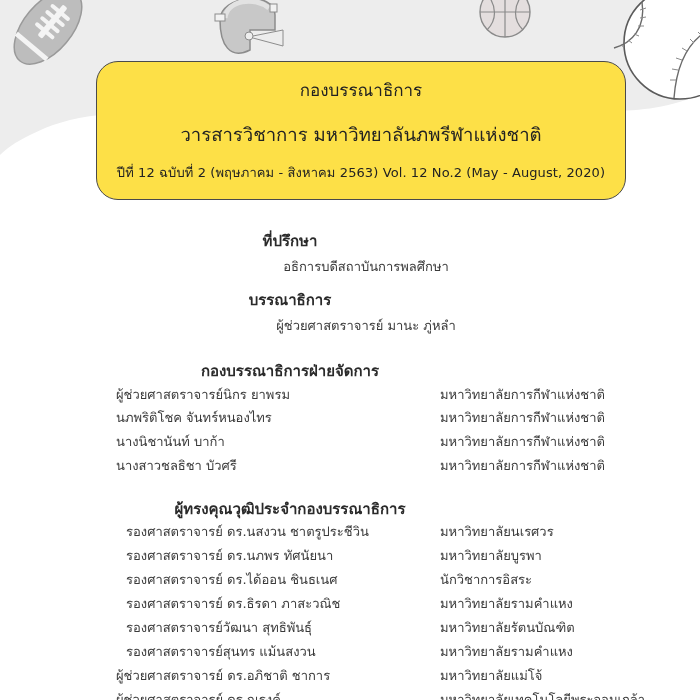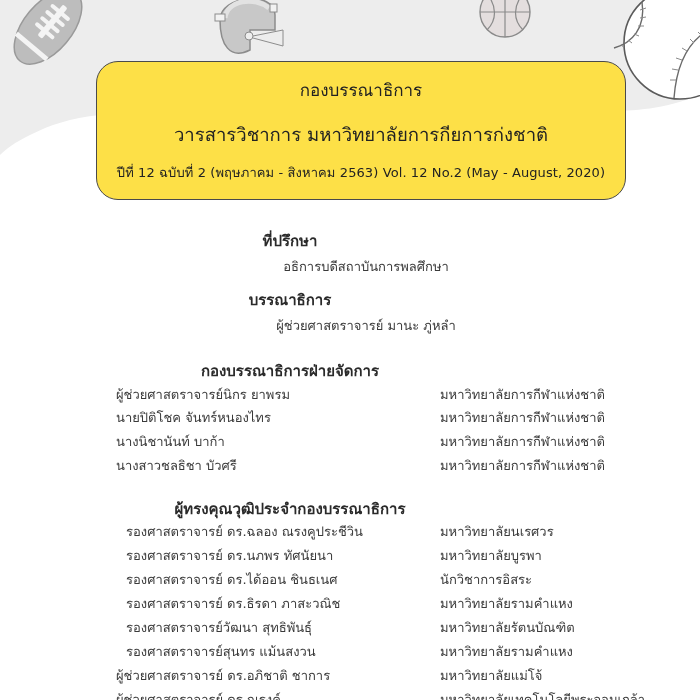--- a/index.html
+++ b/index.html
@@ -88,51 +88,51 @@
       <path d="M82,55 l-4,-4"></path>
       <path d="M75,63 l-5,-3"></path>
       <path d="M70,72 l-6,-2"></path>
       <path d="M66,82 l-6,-1"></path>
       <path d="M64,92 l-6,0"></path>
   </g>
 </svg>
 
 <div class="title-box">
   <div class="tb-line1">กองบรรณาธิการ</div>
-  <div class="tb-line2">วารสารวิชาการ มหาวิทยาลัยการกียการก่งชาติ</div>
+  <div class="tb-line2">วารสารวิชาการ มหาวิทยาลันภพรีฬาแห่งชาติ</div>
   <div class="tb-line3">ปีที่ 12 ฉบับที่ 2 (พฤษภาคม - สิงหาคม 2563) Vol. 12 No.2 (May - August, 2020)</div>
 </div>
 
 <div class="section-head" style="top:229px">ที่ปรึกษา</div>
 <div class="section-sub" style="top:256px">อธิการบดีสถาบันการพลศึกษา</div>
 
 <div class="section-head" style="top:288px">บรรณาธิการ</div>
 <div class="section-sub" style="top:315px">ผู้ช่วยศาสตราจารย์ มานะ ภู่หลำ</div>
 
 <div class="section-head" style="top:359px">กองบรรณาธิการฝ่ายจัดการ</div>
 <div class="row mg" style="top:384px">
   <span class="name">ผู้ช่วยศาสตราจารย์นิกร ยาพรม</span>
   <span class="org">มหาวิทยาลัยการกีฬาแห่งชาติ</span>
 </div>
 <div class="row mg" style="top:407px">
-  <span class="name">นายปิติโชค จันทร์หนองไทร</span>
+  <span class="name">นภพริติโชค จันทร์หนองไทร</span>
   <span class="org">มหาวิทยาลัยการกีฬาแห่งชาติ</span>
 </div>
 <div class="row mg" style="top:431px">
   <span class="name">นางนิชานันท์ บาก้า</span>
   <span class="org">มหาวิทยาลัยการกีฬาแห่งชาติ</span>
 </div>
 <div class="row mg" style="top:455px">
   <span class="name">นางสาวชลธิชา บัวศรี</span>
   <span class="org">มหาวิทยาลัยการกีฬาแห่งชาติ</span>
 </div>
 
 <div class="section-head" style="top:497px">ผู้ทรงคุณวุฒิประจำกองบรรณาธิการ</div>
 <div class="row ex" style="top:521px">
-  <span class="name">รองศาสตราจารย์ ดร.ฉลอง ณรงคูประชีวิน</span>
+  <span class="name">รองศาสตราจารย์ ดร.นสงวน ชาตรูประชีวิน</span>
   <span class="org">มหาวิทยาลัยนเรศวร</span>
 </div>
 <div class="row ex" style="top:545px">
   <span class="name">รองศาสตราจารย์ ดร.นภพร ทัศนัยนา</span>
   <span class="org">มหาวิทยาลัยบูรพา</span>
 </div>
 <div class="row ex" style="top:569px">
   <span class="name">รองศาสตราจารย์ ดร.ได้ออน ชินธเนศ</span>
   <span class="org">นักวิชาการอิสระ</span>
 </div>

